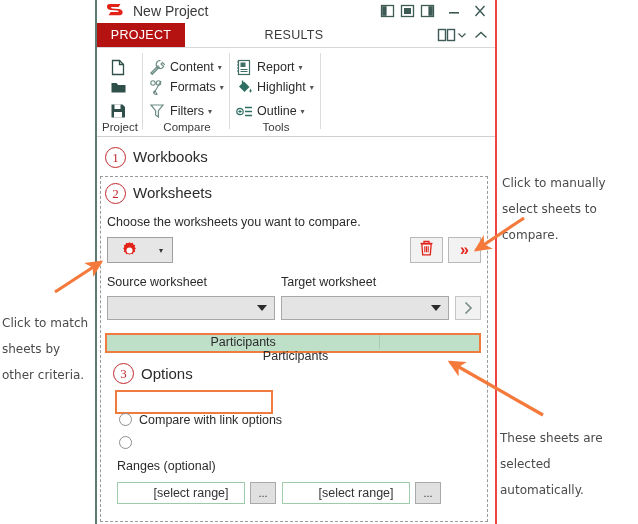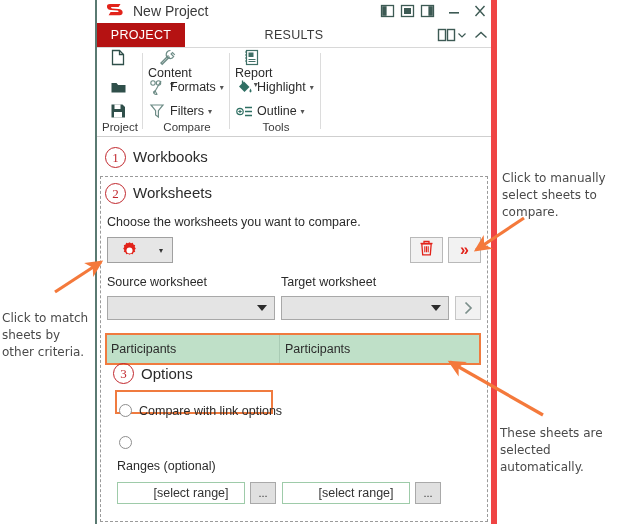--- a/index.html
+++ b/index.html
@@ -18,21 +18,21 @@
 
   
   #app-window {
     position: absolute;
     left: 95px;
     top: 0px;
     width: 402px;
     height: 524px;
     background: #ffffff;
     border-left: 2px solid #5a7a72;
-    border-right: 6px solid #ef4444;
+    border-right: 2px solid #ef4444;
     box-sizing: border-box;
   }
 
   
   #title-bar {
     position: relative;
     height: 23px;
     background: #ffffff;
   }
   #app-logo {
@@ -193,21 +193,21 @@
     flex: 0 0 18px;
     display: flex;
     align-items: center;
     justify-content: center;
   }
   .rb-caret {
     margin-left: 4px;
     font-size: 8px;
     color: #555;
   }
-  .rb-r1 { top: 0; flex-direction: column; }
+  .rb-r1 { top: 8px; }
   .rb-r2 { top: 28px; }
   .rb-r3 { top: 52px; }
 
   #project-icons .rb-item { left: 12px; }
 
   #start-button {
     position: absolute;
     left: 12px;
     top: 6px;
     width: 50px;
@@ -371,26 +371,27 @@
     color: #7c8f8b;
     font-size: 15px;
   }
 
   
   #sheet-pair-row {
     position: absolute;
     left: 8px;
     top: 196px;
     width: 376px;
-    height: 32px;
+    height: 20px;
     background: #bfe0c8;
     border: 2px solid #f07b3f;
     box-sizing: border-box;
     display: flex;
     align-items: center;
+    flex-direction: column;
   }
   #sheet-source-cell {
     width: 173px;
     height: 100%;
     display: flex;
     align-items: center;
     padding-left: 4px;
     box-sizing: border-box;
     font-size: 12.5px;
     border-right: 1px solid #a9cbb4;
@@ -411,21 +412,21 @@
   .radio-row {
     position: absolute;
     left: 22px;
     display: flex;
     align-items: center;
     font-size: 12.5px;
     color: #2b2b2b;
     height: 19px;
   }
   #radio-worksheet { top: 256px; }
-  #radio-link      { top: 264px; }
+  #radio-link      { top: 273px; }
   #radio-database  { top: 296px; }
 
   #radio-worksheet-frame {
     position: absolute;
     left: 18px;
     top: 253px;
     width: 158px;
     height: 24px;
     border: 2px solid #f07b3f;
     box-sizing: border-box;
@@ -492,21 +493,21 @@
     font-size: 11px;
     color: #333;
   }
   #range-source-browse { left: 153px; }
   #range-target-browse { left: 318px; }
 
   
   .annot-text {
     position: absolute;
     font-size: 12px;
-    line-height: 17px;
+    line-height: 26px;
     color: #4a4a4a;
     font-family: "DejaVu Sans", sans-serif;
   }
   #annot-manual   { left: 502px; top: 170px; width: 136px; }
   #annot-match    { left: 2px;   top: 310px; width: 92px; }
   #annot-auto     { left: 500px; top: 425px; width: 138px; }
 
   svg.annot-arrow {
     position: absolute;
     overflow: visible;

